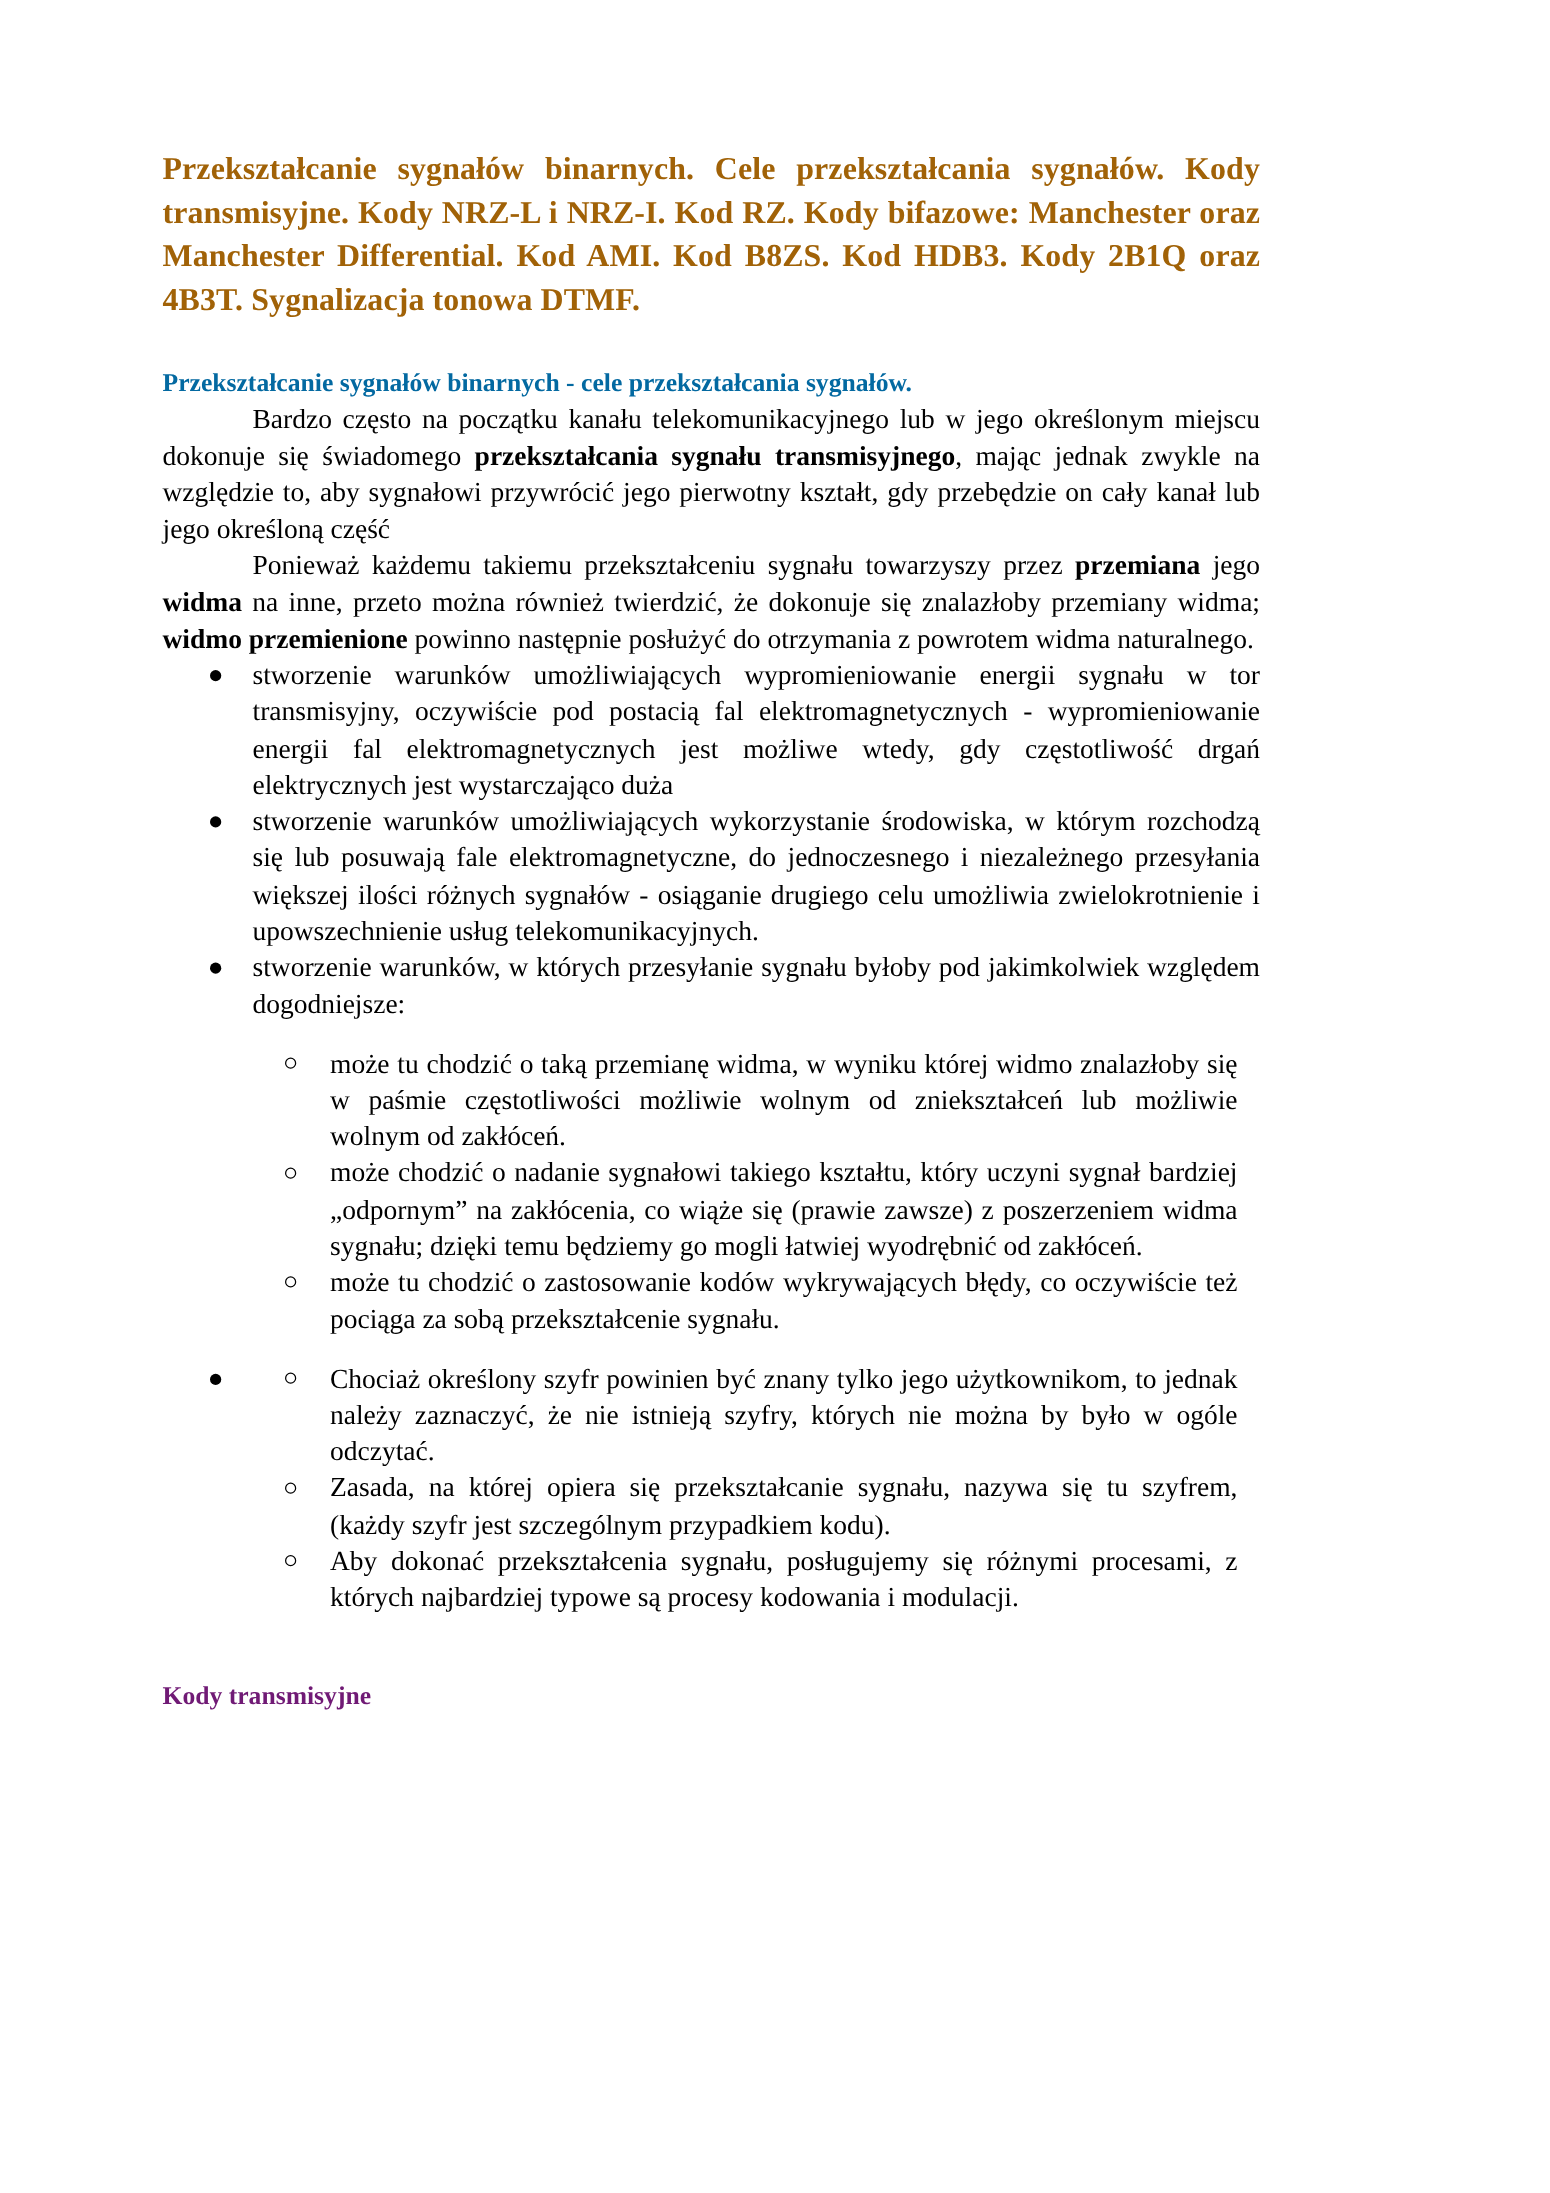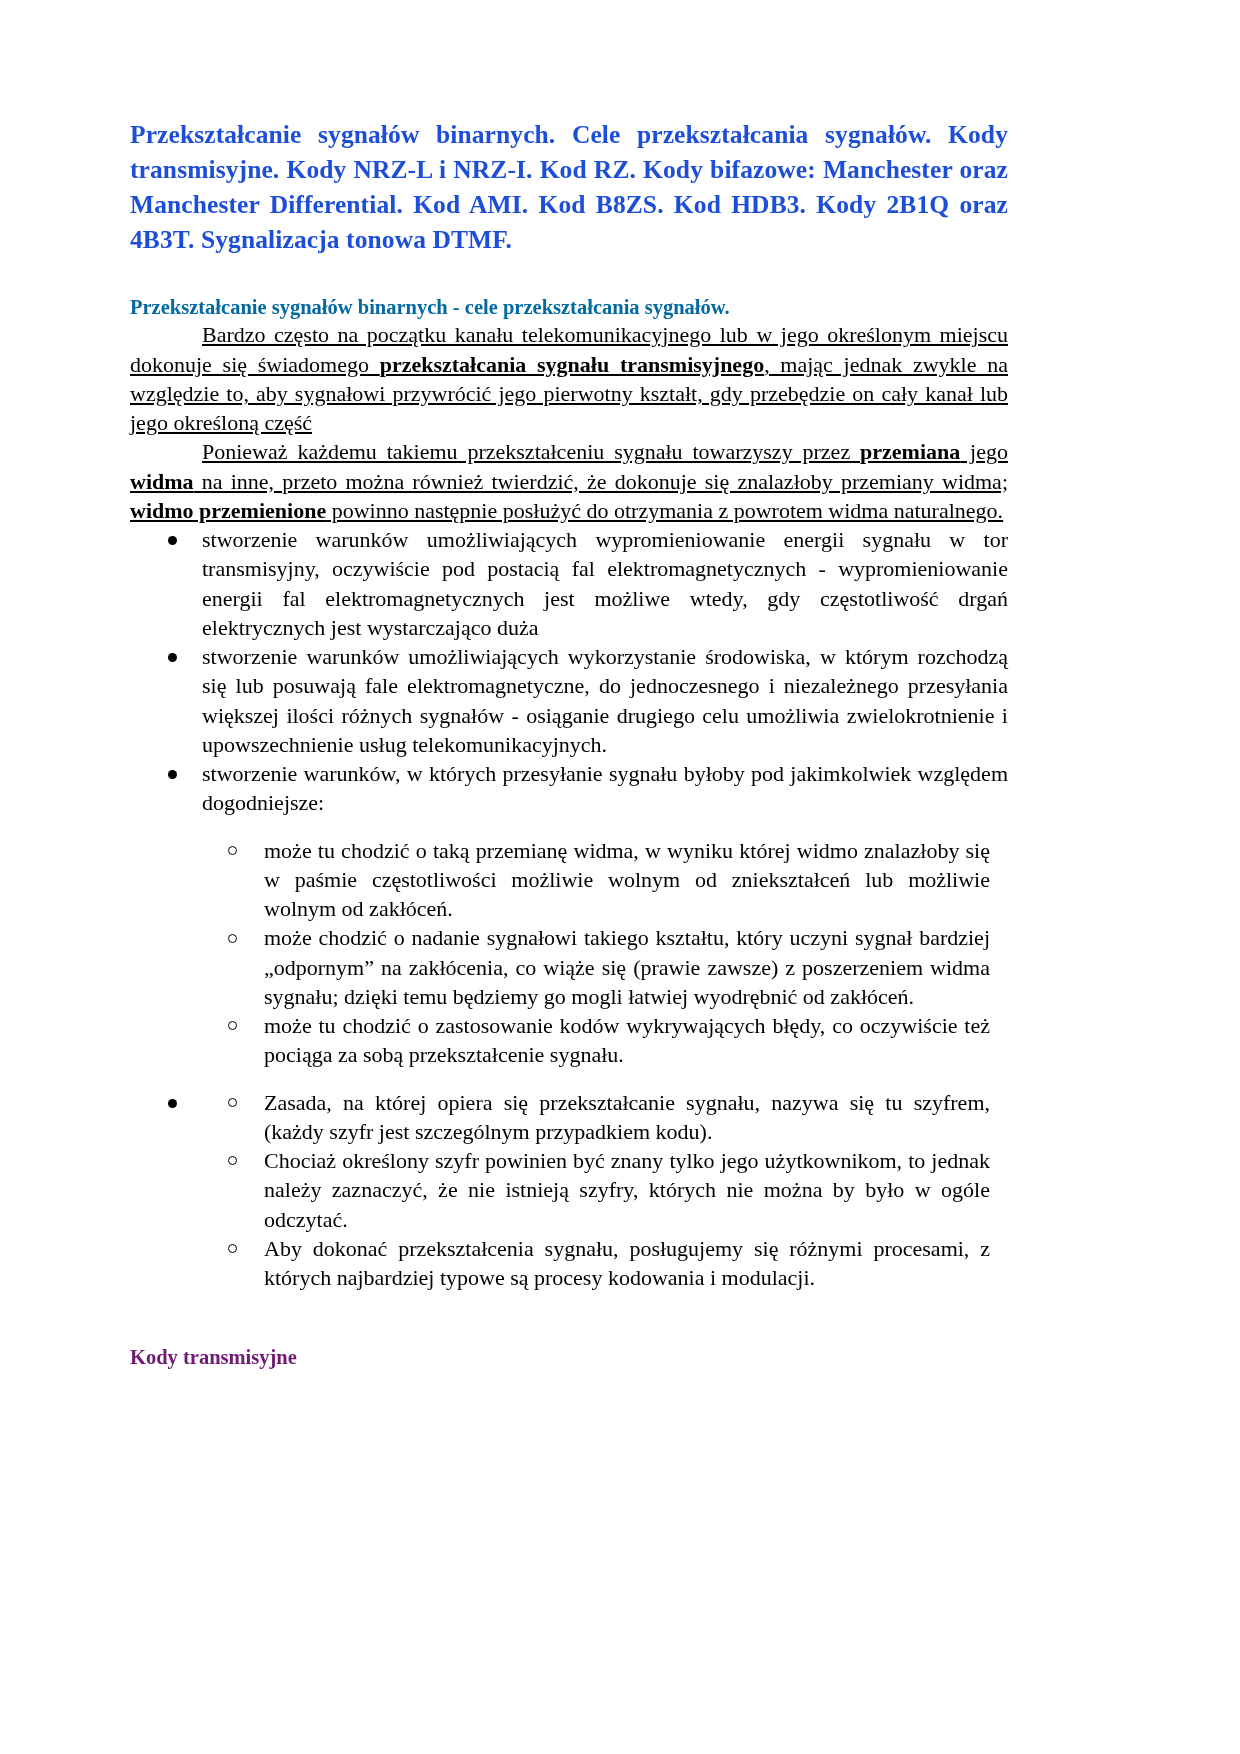--- a/index.html
+++ b/index.html
@@ -42,21 +42,20 @@
   p.body {
     font-size: 22px;
     line-height: 1.33;
     text-align: justify;
     text-align-last: left;
     margin: 0;
     hyphens: none;
   }
   p.body.indent {
     text-indent: 72px;
-    text-decoration: underline;
   }
   .gap-before {
     margin-top: 30px;
   }
   .block-para {
     margin-top: 0;
   }
   ul.level1 {
     list-style: none;
     margin: 0;
@@ -113,21 +112,21 @@
     font-weight: bold;
     margin-top: 52px;
   }
   b, strong { font-weight: bold; }
 </style>
 </head>
 <body style="background: rgb(255, 255, 255);">
 
 <div class="page">
 
-  <h1 class="doc-title" style="color: #1d4ed8;">Przekształcanie sygnałów binarnych. Cele przekształcania sygnałów. Kody transmisyjne. Kody NRZ-L i NRZ-I. Kod RZ. Kody bifazowe: Manchester oraz Manchester Differential. Kod AMI. Kod B8ZS. Kod HDB3. Kody 2B1Q oraz 4B3T. Sygnalizacja tonowa DTMF.</h1>
+  <h1 class="doc-title" style="color: #a16207;">Przekształcanie sygnałów binarnych. Cele przekształcania sygnałów. Kody transmisyjne. Kody NRZ-L i NRZ-I. Kod RZ. Kody bifazowe: Manchester oraz Manchester Differential. Kod AMI. Kod B8ZS. Kod HDB3. Kody 2B1Q oraz 4B3T. Sygnalizacja tonowa DTMF.</h1>
 
   <h2 class="sub-heading" style="color: #0369a1;">Przekształcanie sygnałów binarnych - cele  przekształcania  sygnałów.</h2>
 
   <p class="body indent gap-before"><span>Bardzo często na początku kanału telekomunikacyjnego lub w jego określonym miejscu dokonuje się świadomego </span><b>przekształcania  sygnału  transmisyjnego</b><span>, mając jednak zwykle na względzie to, aby sygnałowi przywrócić jego pierwotny kształt, gdy przebędzie on cały kanał lub jego określoną część</span></p>
 
   <p class="body indent block-para"><span>Ponieważ każdemu takiemu przekształceniu sygnału towarzyszy przez </span><b>przemiana</b><span> jego </span><b>widma</b><span> na inne, przeto można również twierdzić, że dokonuje się znalazłoby przemiany widma; </span><b>widmo przemienione</b><span> powinno następnie posłużyć do otrzymania z powrotem widma naturalnego.</span></p>
 
 
   <ul class="level1">
     <li>
@@ -154,25 +153,25 @@
           <span class="bullet-ring"></span>
           <span class="li-text">może tu chodzić o zastosowanie kodów wykrywających błędy, co oczywiście też pociąga za sobą przekształcenie sygnału.</span>
         </li>
       </ul>
     </li>
     <li>
       <span class="bullet-dot"></span>
       <ul class="level2">
         <li>
           <span class="bullet-ring"></span>
-          <span class="li-text"> Zasada, na której opiera się przekształcanie sygnału, nazywa się tu szyfrem, (każdy szyfr  jest szczególnym przypadkiem kodu).</span>
+          <span class="li-text">Chociaż określony szyfr powinien być  znany tylko jego użytkownikom, to jednak należy zaznaczyć, że nie istnieją szyfry, których nie można by było w ogóle odczytać.</span>
         </li>
         <li>
           <span class="bullet-ring"></span>
-          <span class="li-text">Chociaż określony szyfr powinien być  znany tylko jego użytkownikom, to jednak należy zaznaczyć, że nie istnieją szyfry, których nie można by było w ogóle odczytać.</span>
+          <span class="li-text"> Zasada, na której opiera się przekształcanie sygnału, nazywa się tu szyfrem, (każdy szyfr  jest szczególnym przypadkiem kodu).</span>
         </li>
         <li>
           <span class="bullet-ring"></span>
           <span class="li-text">Aby dokonać przekształcenia sygnału, posługujemy się różnymi procesami, z których najbardziej typowe są procesy kodowania i modulacji.</span>
         </li>
       </ul>
     </li>
   </ul>
 
   <h2 class="sub-heading tail-heading" style="color: #701a75;">Kody transmisyjne</h2>

